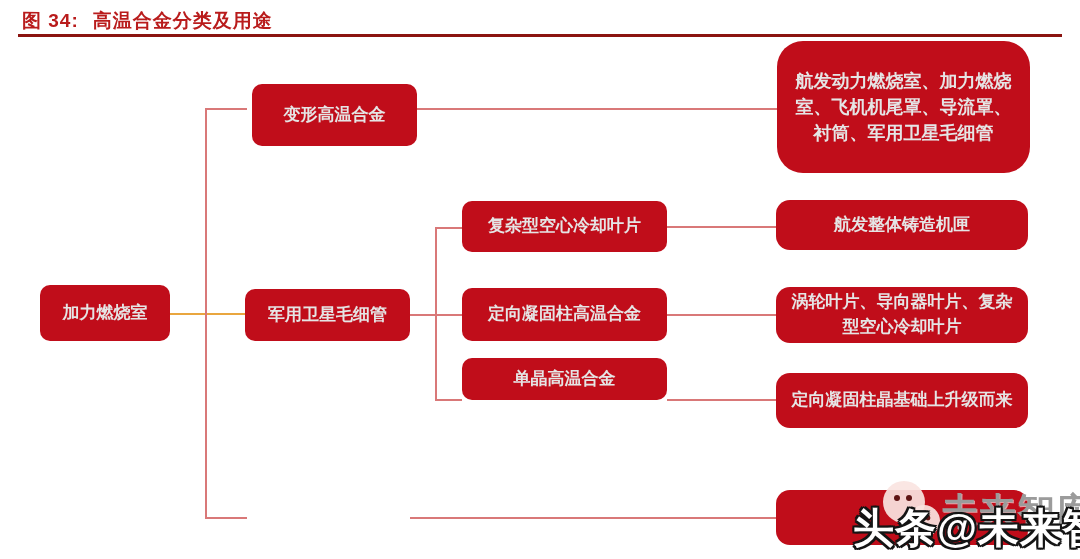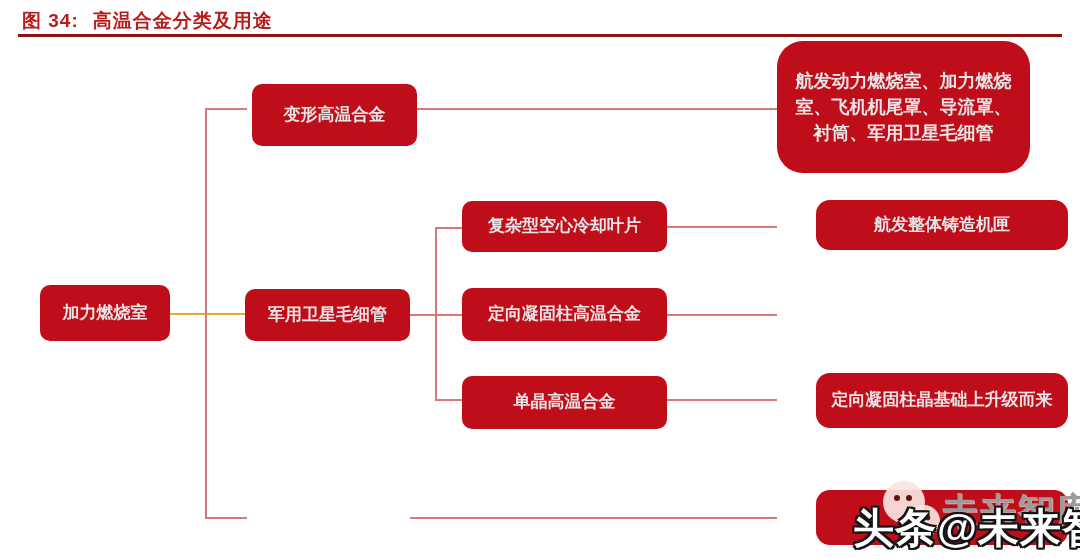--- a/index.html
+++ b/index.html
@@ -28,21 +28,21 @@
     color:#e5e5e5;
     font-weight:bold;
     font-size:17px;
     line-height:1.45;
     border-radius:10px;
     display:flex;align-items:center;justify-content:center;
     text-align:center;
     padding:4px 10px;box-sizing:border-box;
   }
   .node.big{border-radius:26px;padding:10px 16px;font-size:18px;}
-  .node.wide{border-radius:14px;margin-left:40px;}
+  .node.wide{border-radius:14px;}
   
   .line{position:absolute;background:#D97878;}
   .line.orange{background:#E9A63F;}
   .hline{height:2px;}
   .vline{width:2px;}
   
   #wm-back{
     position:absolute;left:941px;top:487px;
     font-size:37px;font-weight:bold;color:#9b9b9b;
     white-space:nowrap;letter-spacing:1px;
@@ -85,24 +85,25 @@
   <div class="line hline" style="left:667px;top:399px;width:110px;"></div>
   <div class="line hline" style="left:410px;top:517px;width:367px;"></div>
 
   <div class="node" style="left:40px;top:285px;width:130px;height:56px;">加力燃烧室</div>
 
   <div class="node" style="left:244px;top:84px;width:165px;height:62px;margin-left:8px;">变形高温合金</div>
   <div class="node" style="left:245px;top:289px;width:165px;height:52px;">军用卫星毛细管</div>
 
   <div class="node" style="left:462px;top:201px;width:205px;height:51px;">复杂型空心冷却叶片</div>
   <div class="node" style="left:462px;top:288px;width:205px;height:53px;">定向凝固柱高温合金</div>
-  <div class="node" style="left:462px;top:376px;width:205px;height:53px;">单晶高温合金</div>
+  <div class="node" style="left:462px;top:358px;width:205px;height:42px;">单晶高温合金</div>
 
   <div class="node big" style="left:777px;top:41px;width:253px;height:132px;">航发动力燃烧室、加力燃烧室、飞机机尾罩、导流罩、衬筒、军用卫星毛细管</div>
   <div class="node wide" style="left:776px;top:200px;width:252px;height:50px;">航发整体铸造机匣</div>
+  <div class="node wide" style="left:776px;top:287px;width:252px;height:56px;">涡轮叶片、导向器叶片、复杂型空心冷却叶片</div>
   <div class="node wide" style="left:776px;top:373px;width:252px;height:55px;">定向凝固柱晶基础上升级而来</div>
   <div class="node wide" style="left:776px;top:490px;width:252px;height:55px;"></div>
 
   <div id="wm-back">未来智库</div>
   <svg id="wm-icon" viewBox="0 0 70 62">
     <circle cx="25" cy="23" r="21" fill="rgba(250,228,225,0.92)"></circle>
     <circle cx="18" cy="19" r="3" fill="#5f1414"></circle>
     <circle cx="30" cy="19" r="3" fill="#5f1414"></circle>
     <circle cx="45" cy="42" r="16" fill="rgba(250,228,225,0.92)"></circle>
     <circle cx="40" cy="39" r="2.4" fill="#5f1414"></circle>

